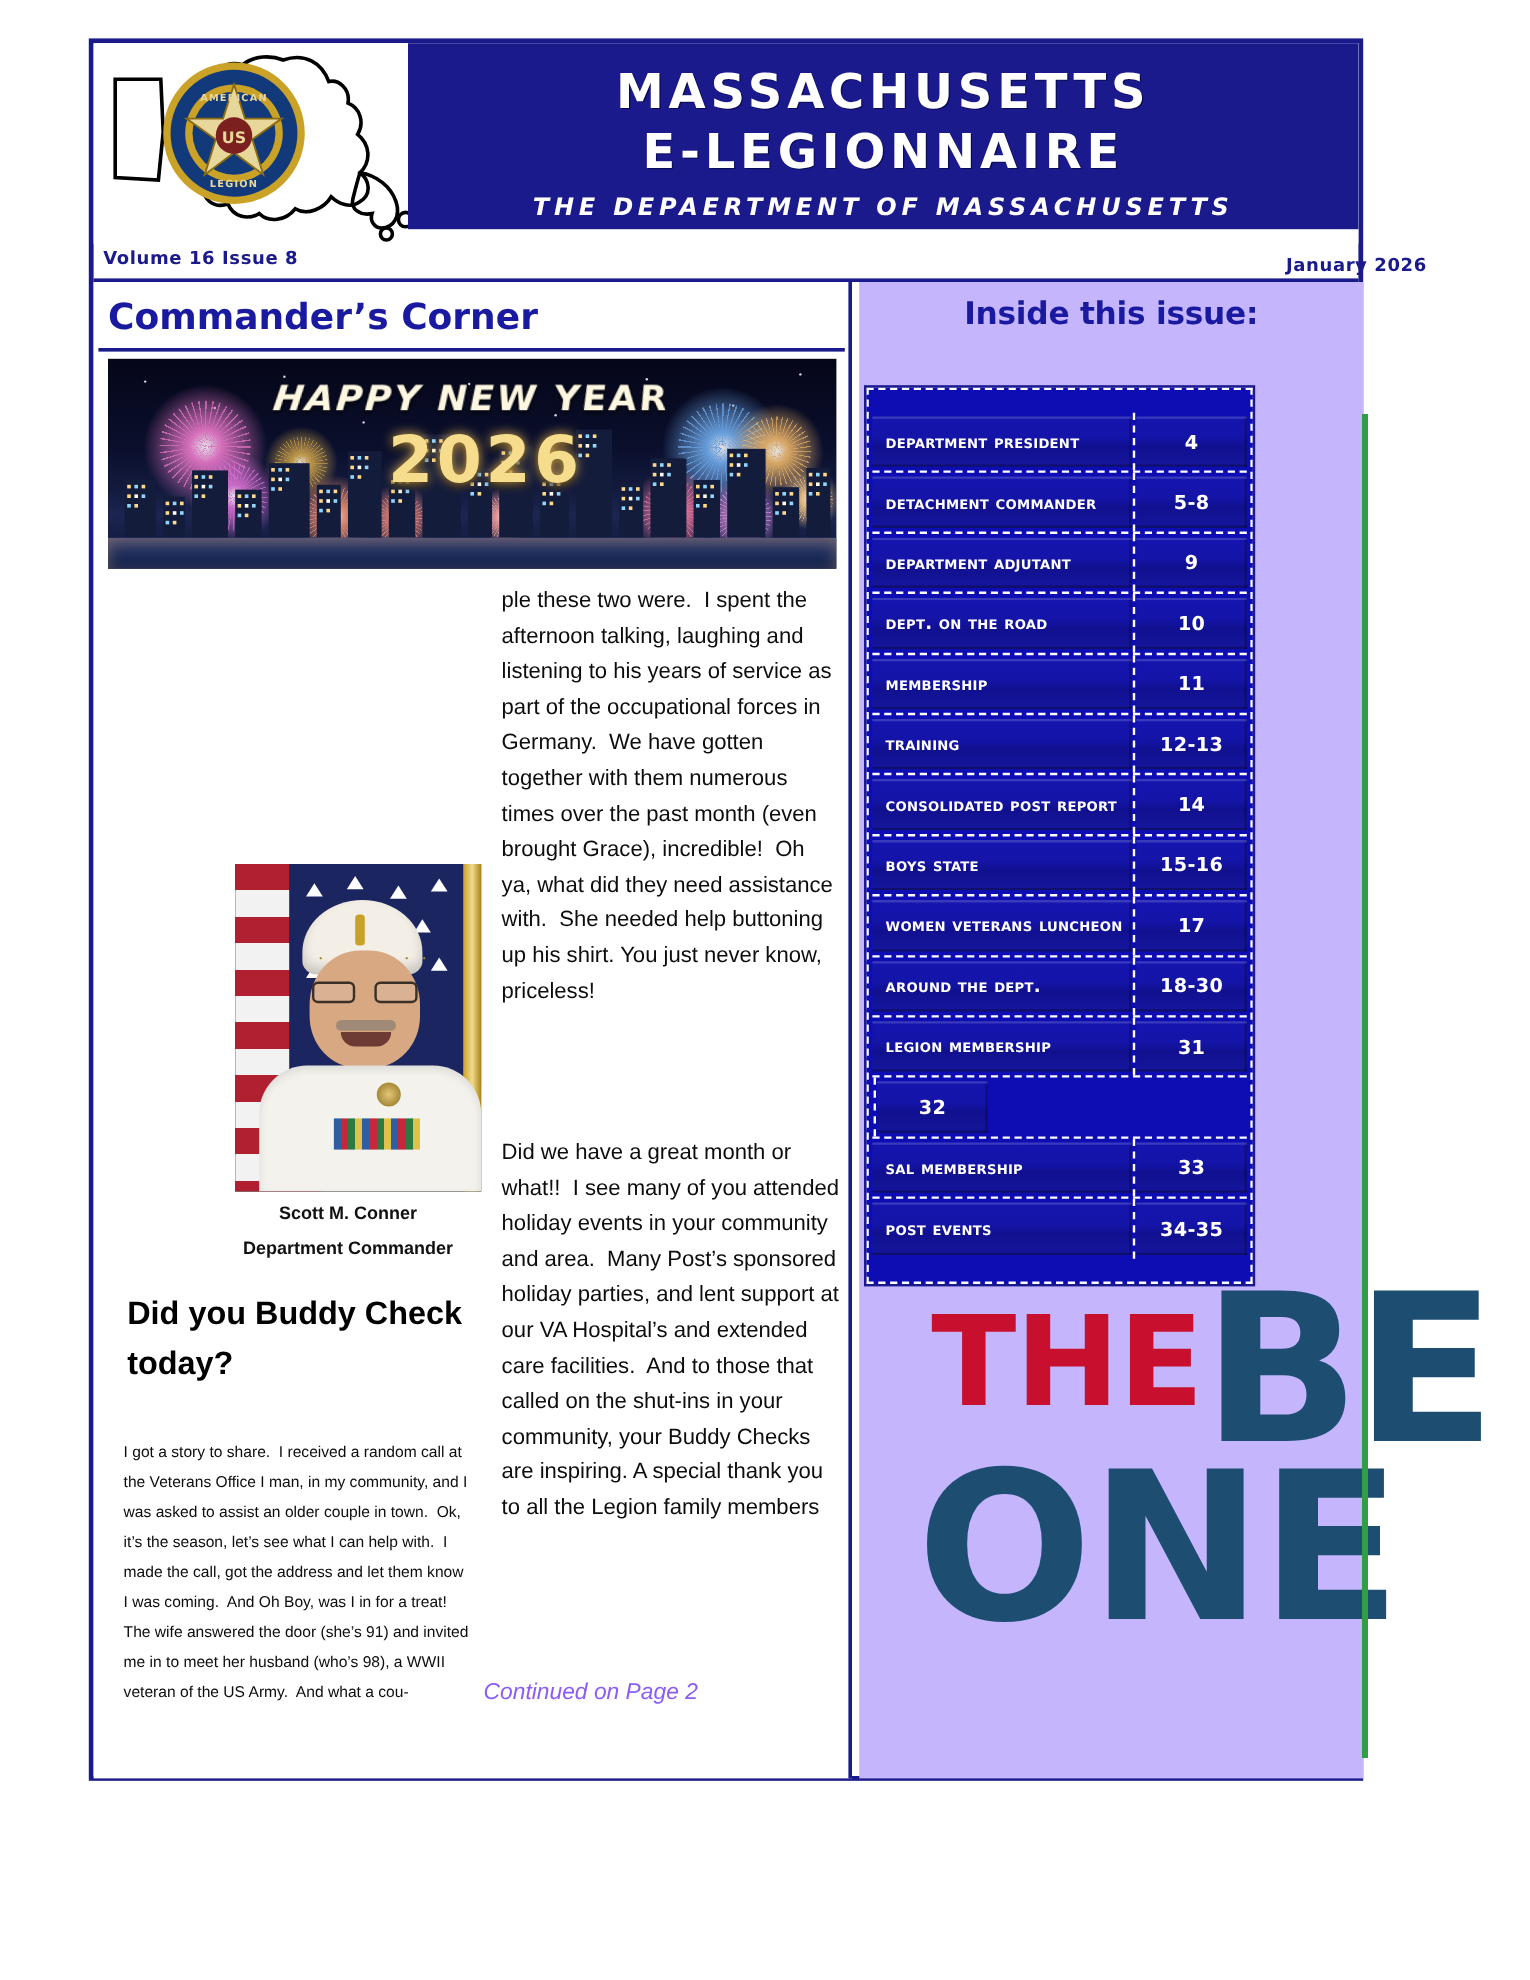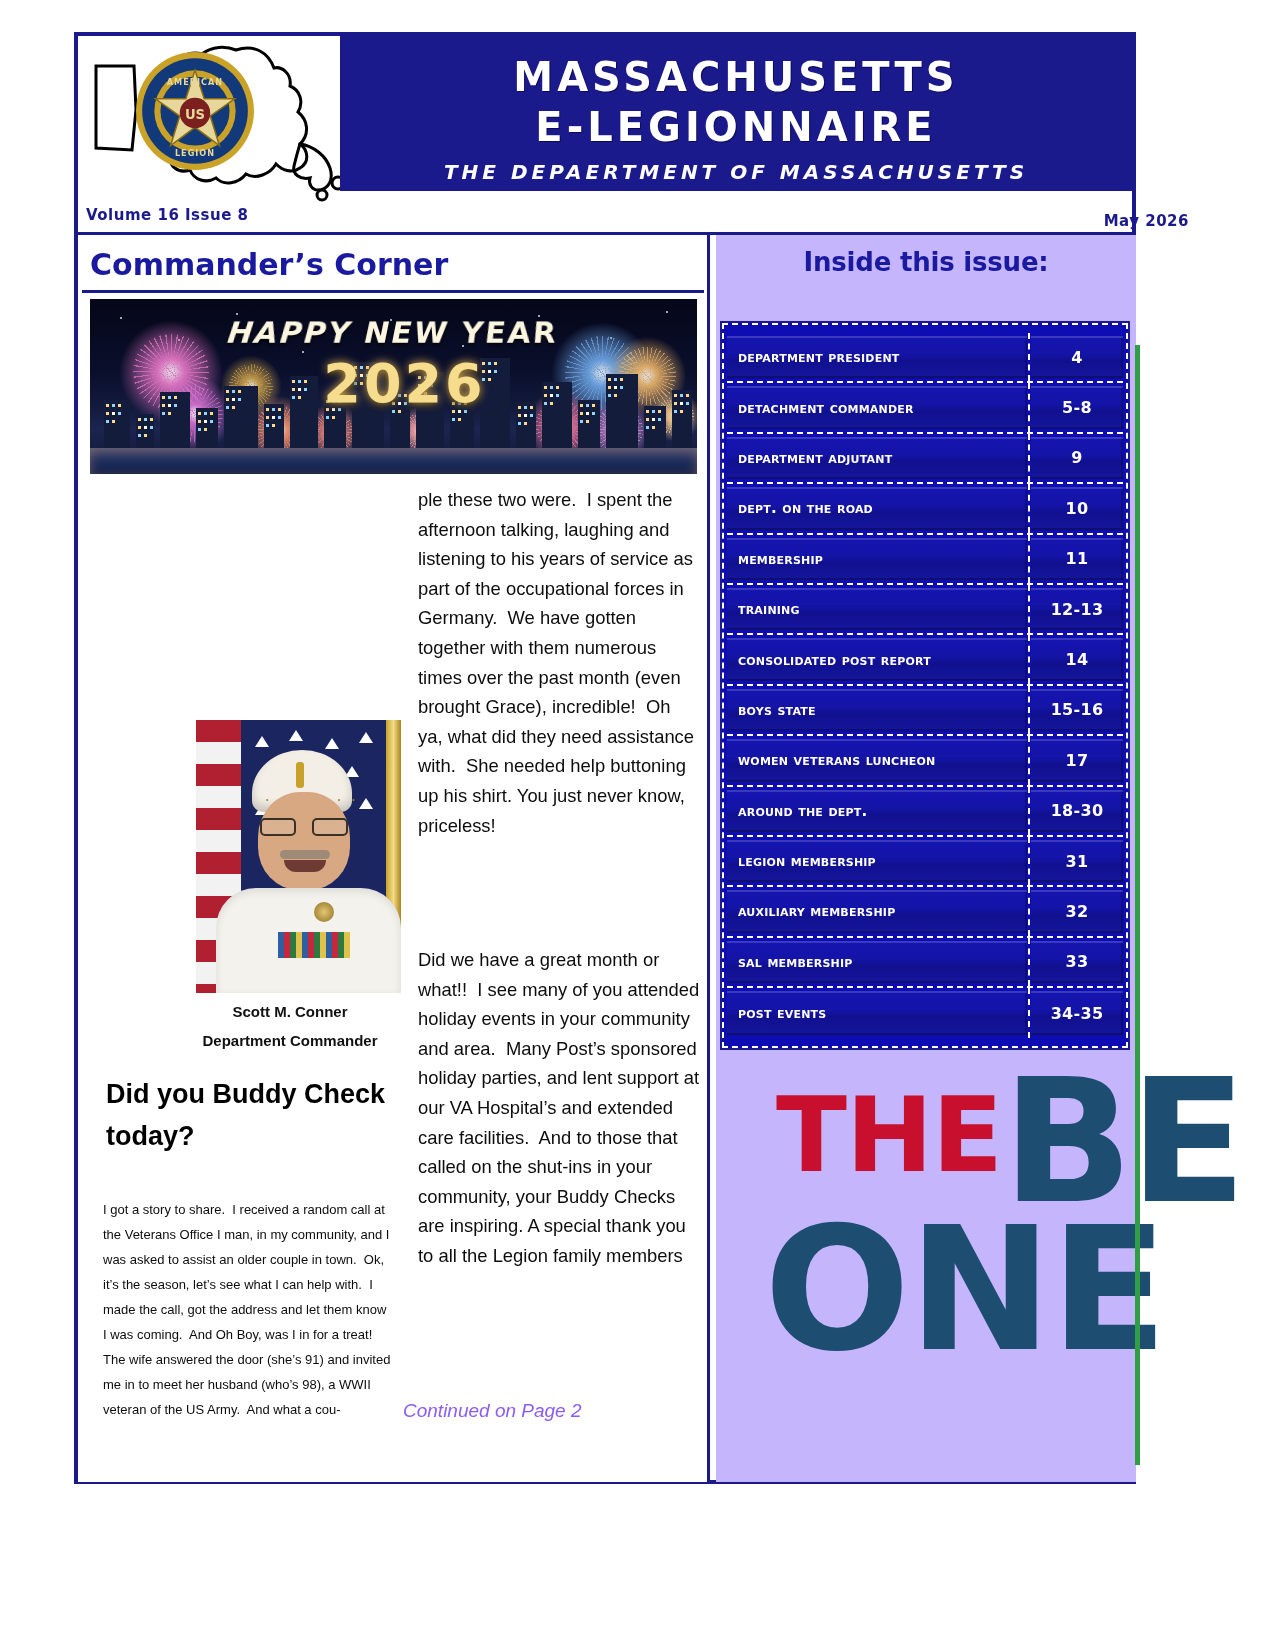--- a/index.html
+++ b/index.html
@@ -331,25 +331,25 @@
     font-weight: bold;
     font-size: 26px;
     color: #1a1aa0;
     letter-spacing: -0.2px;
   }
 
   #toc {
     position: absolute;
     left: 6px;
     top: 88px;
-    width: 406px;
+    width: 322px;
     border: 2px dashed #ffffff;
     outline: 2px solid #1a1a8c;
     background: #0d0db3;
-    padding: 8px 3px;
+    padding: 19px 3px;
   }
 
   .toc-row {
     display: flex;
     height: 50.4px;
     align-items: stretch;
     border-bottom: 2px dashed #ffffff;
   }
   .toc-row:last-child { border-bottom: none; }
 
@@ -463,21 +463,21 @@
     </div>
 
     <div id="title-band">
       <div id="mast-line1">MASSACHUSETTS</div>
       <div id="mast-line2">E-LEGIONNAIRE</div>
       <div id="mast-sub">THE DEPAERTMENT OF MASSACHUSETTS</div>
     </div>
   </div>
 
   <div id="volume-line">Volume 16 Issue 8</div>
-  <div id="date-line">May 2026</div>
+  <div id="date-line">January 2026</div>
   <div id="mast-rule"></div>
 
   <div id="left-panel">
 
     <div id="corner-head">
       <div id="corner-title">Commander’s Corner</div>
     </div>
 
     <div id="ny-banner">
       <span class="star" style="left:30px;  top:18px;  width:2px; height:2px;"></span>
@@ -669,21 +669,20 @@
         <div class="toc-label">Around the Dept.</div>
         <div class="toc-sep"></div>
         <div class="toc-page">18-30</div>
       </div>
       <div class="toc-row">
         <div class="toc-label">Legion membership</div>
         <div class="toc-sep"></div>
         <div class="toc-page">31</div>
       </div>
       <div class="toc-row">
-        <div class="toc-label">Auxiliary Membership</div>
         <div class="toc-sep"></div>
         <div class="toc-page">32</div>
       </div>
       <div class="toc-row">
         <div class="toc-label">SAL Membership</div>
         <div class="toc-sep"></div>
         <div class="toc-page">33</div>
       </div>
       <div class="toc-row">
         <div class="toc-label">Post Events</div>

